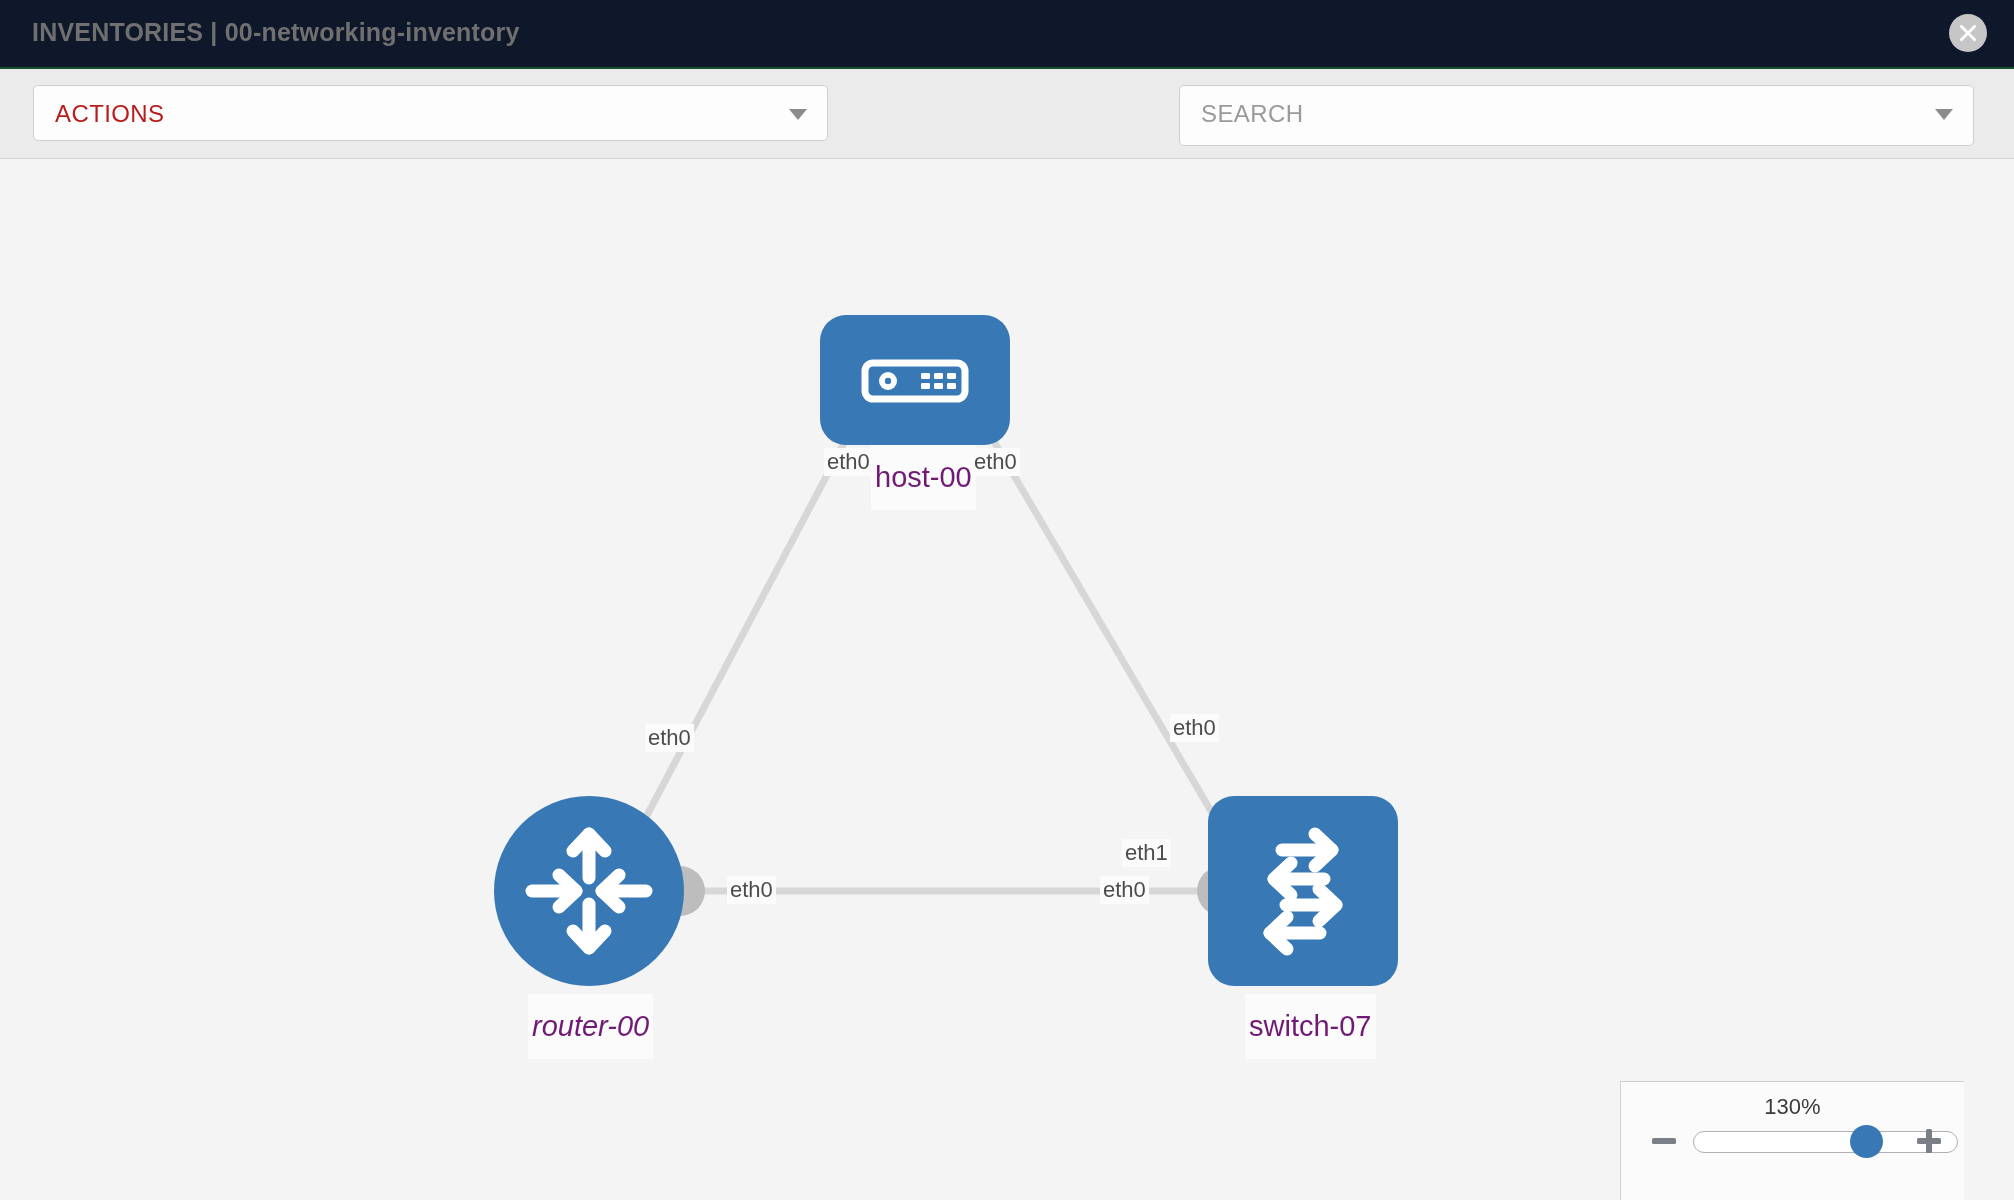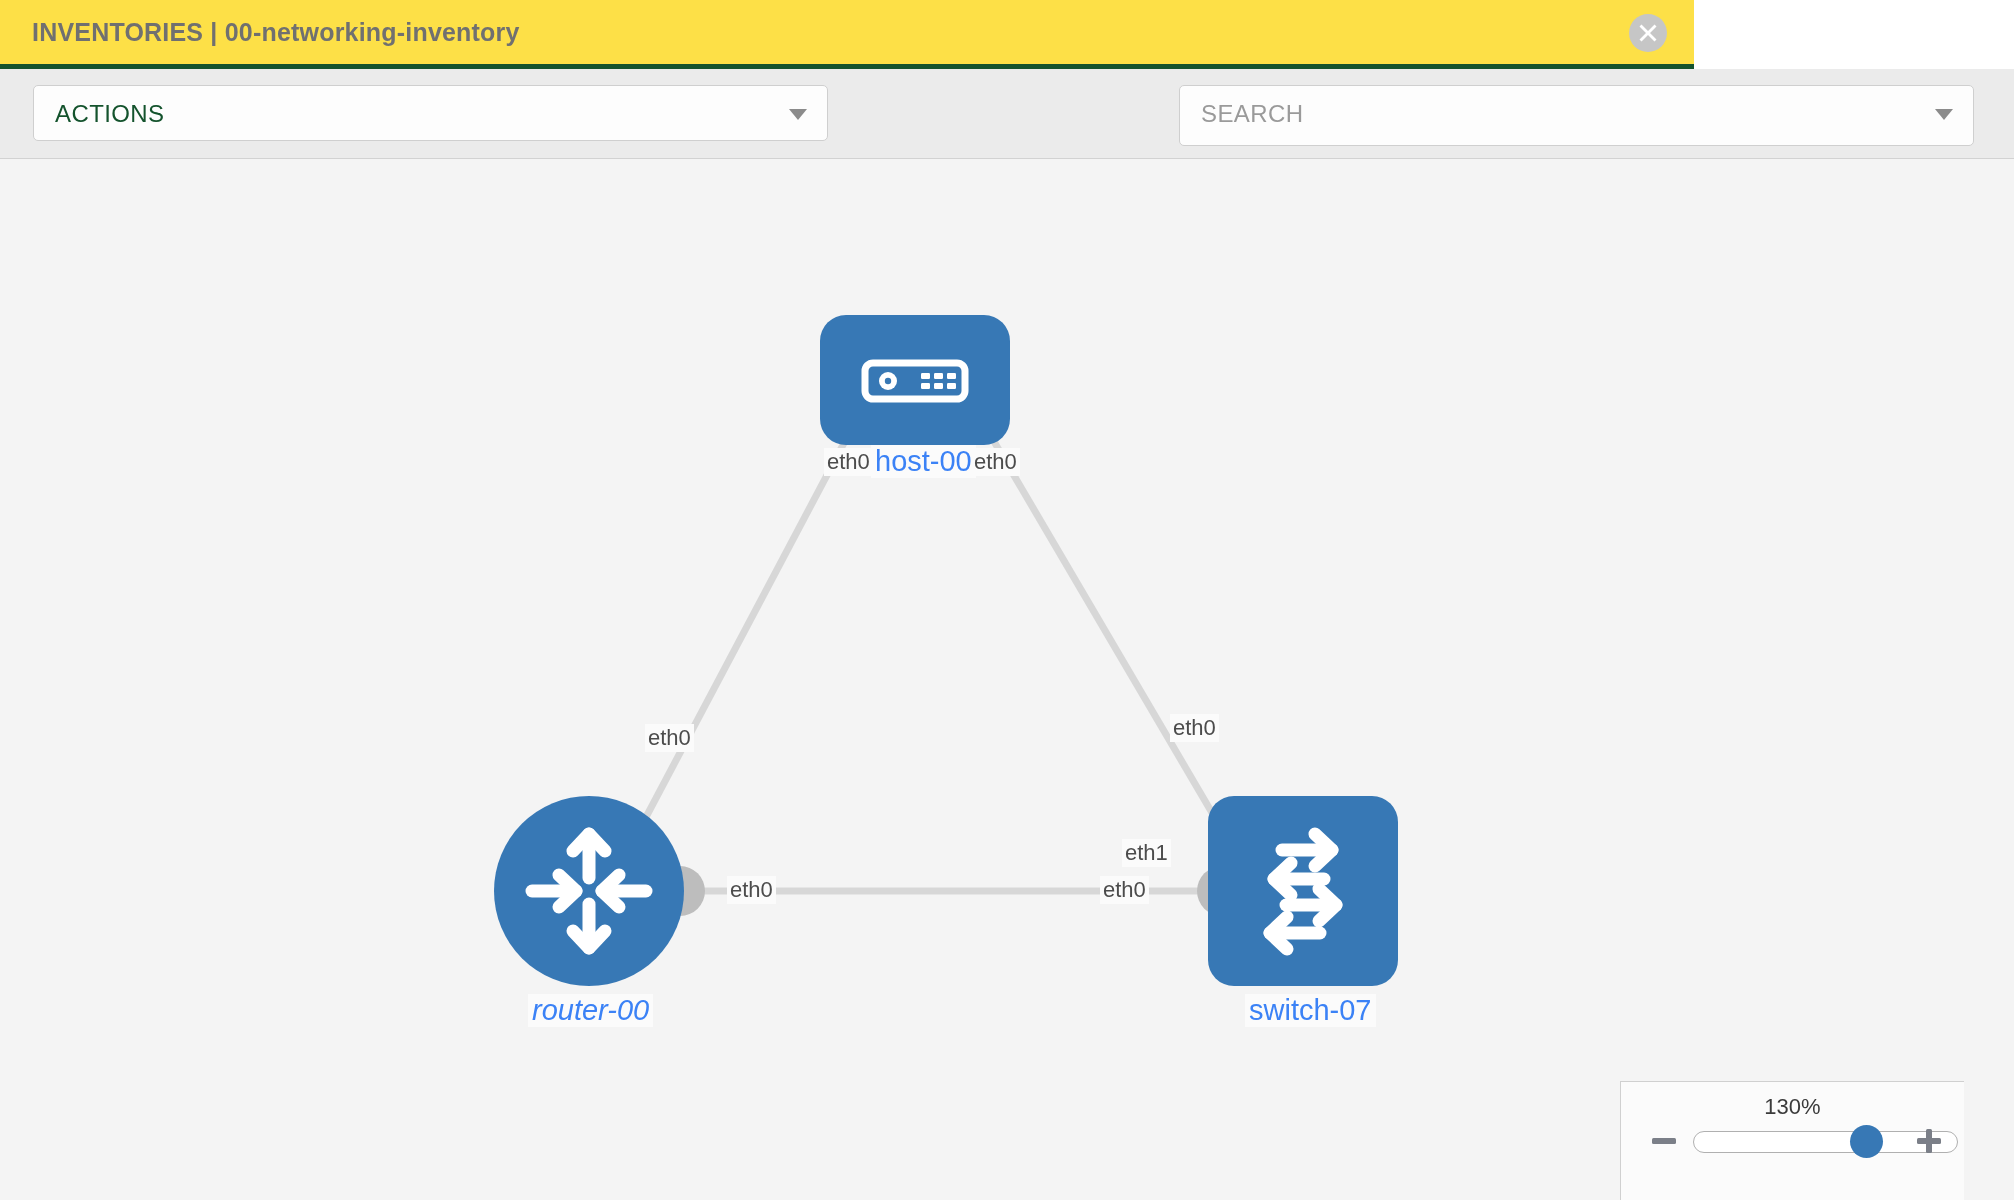--- a/index.html
+++ b/index.html
@@ -12,24 +12,24 @@
     height: 1200px;
     font-family: "Liberation Sans", sans-serif;
     overflow: hidden;
     position: relative;
   }
 
   
   .titlebar {
     position: absolute;
     left: 0; top: 0;
-    width: 1694px;
+    width: 2014px;
     height: 69px;
-    background: #fde047;
-    border-bottom: 5px solid #14532d;
+    background: #0f172a;
+    border-bottom: 2px solid #14532d;
     box-sizing: border-box;
   }
   .page-title {
     position: absolute;
     left: 32px;
     top: 18px;
     font-size: 25px;
     font-weight: bold;
     color: #707070;
     letter-spacing: 0.2px;
@@ -67,21 +67,21 @@
     border: 1px solid #cfcfcf;
     border-radius: 5px;
     box-sizing: border-box;
     cursor: pointer;
   }
   .actions-select .label {
     position: absolute;
     left: 21px;
     top: 14px;
     font-size: 24px;
-    color: #14532d;
+    color: #b91c1c;
     letter-spacing: 0.4px;
   }
   .caret {
     position: absolute;
     right: 20px;
     top: 23px;
     width: 0; height: 0;
     border-left: 9px solid transparent;
     border-right: 9px solid transparent;
     border-top: 11px solid #8b8b8b;
@@ -137,23 +137,23 @@
     position: absolute;
     font-size: 22px;
     color: #4c4c4c;
     background: #fbfbfb;
     padding: 1px 3px;
     white-space: nowrap;
   }
   .node-label {
     position: absolute;
     font-size: 29px;
-    color: #3b82f6;
+    color: #701a75;
     background: #fbfbfb;
-    padding: 0 4px;
+    padding: 16px 4px;
     white-space: nowrap;
   }
 
   .node {
     position: absolute;
     background: #3778b5;
     cursor: pointer;
   }
   .node.rounded { border-radius: 26px; }
   .node.circle  { border-radius: 50%; }

